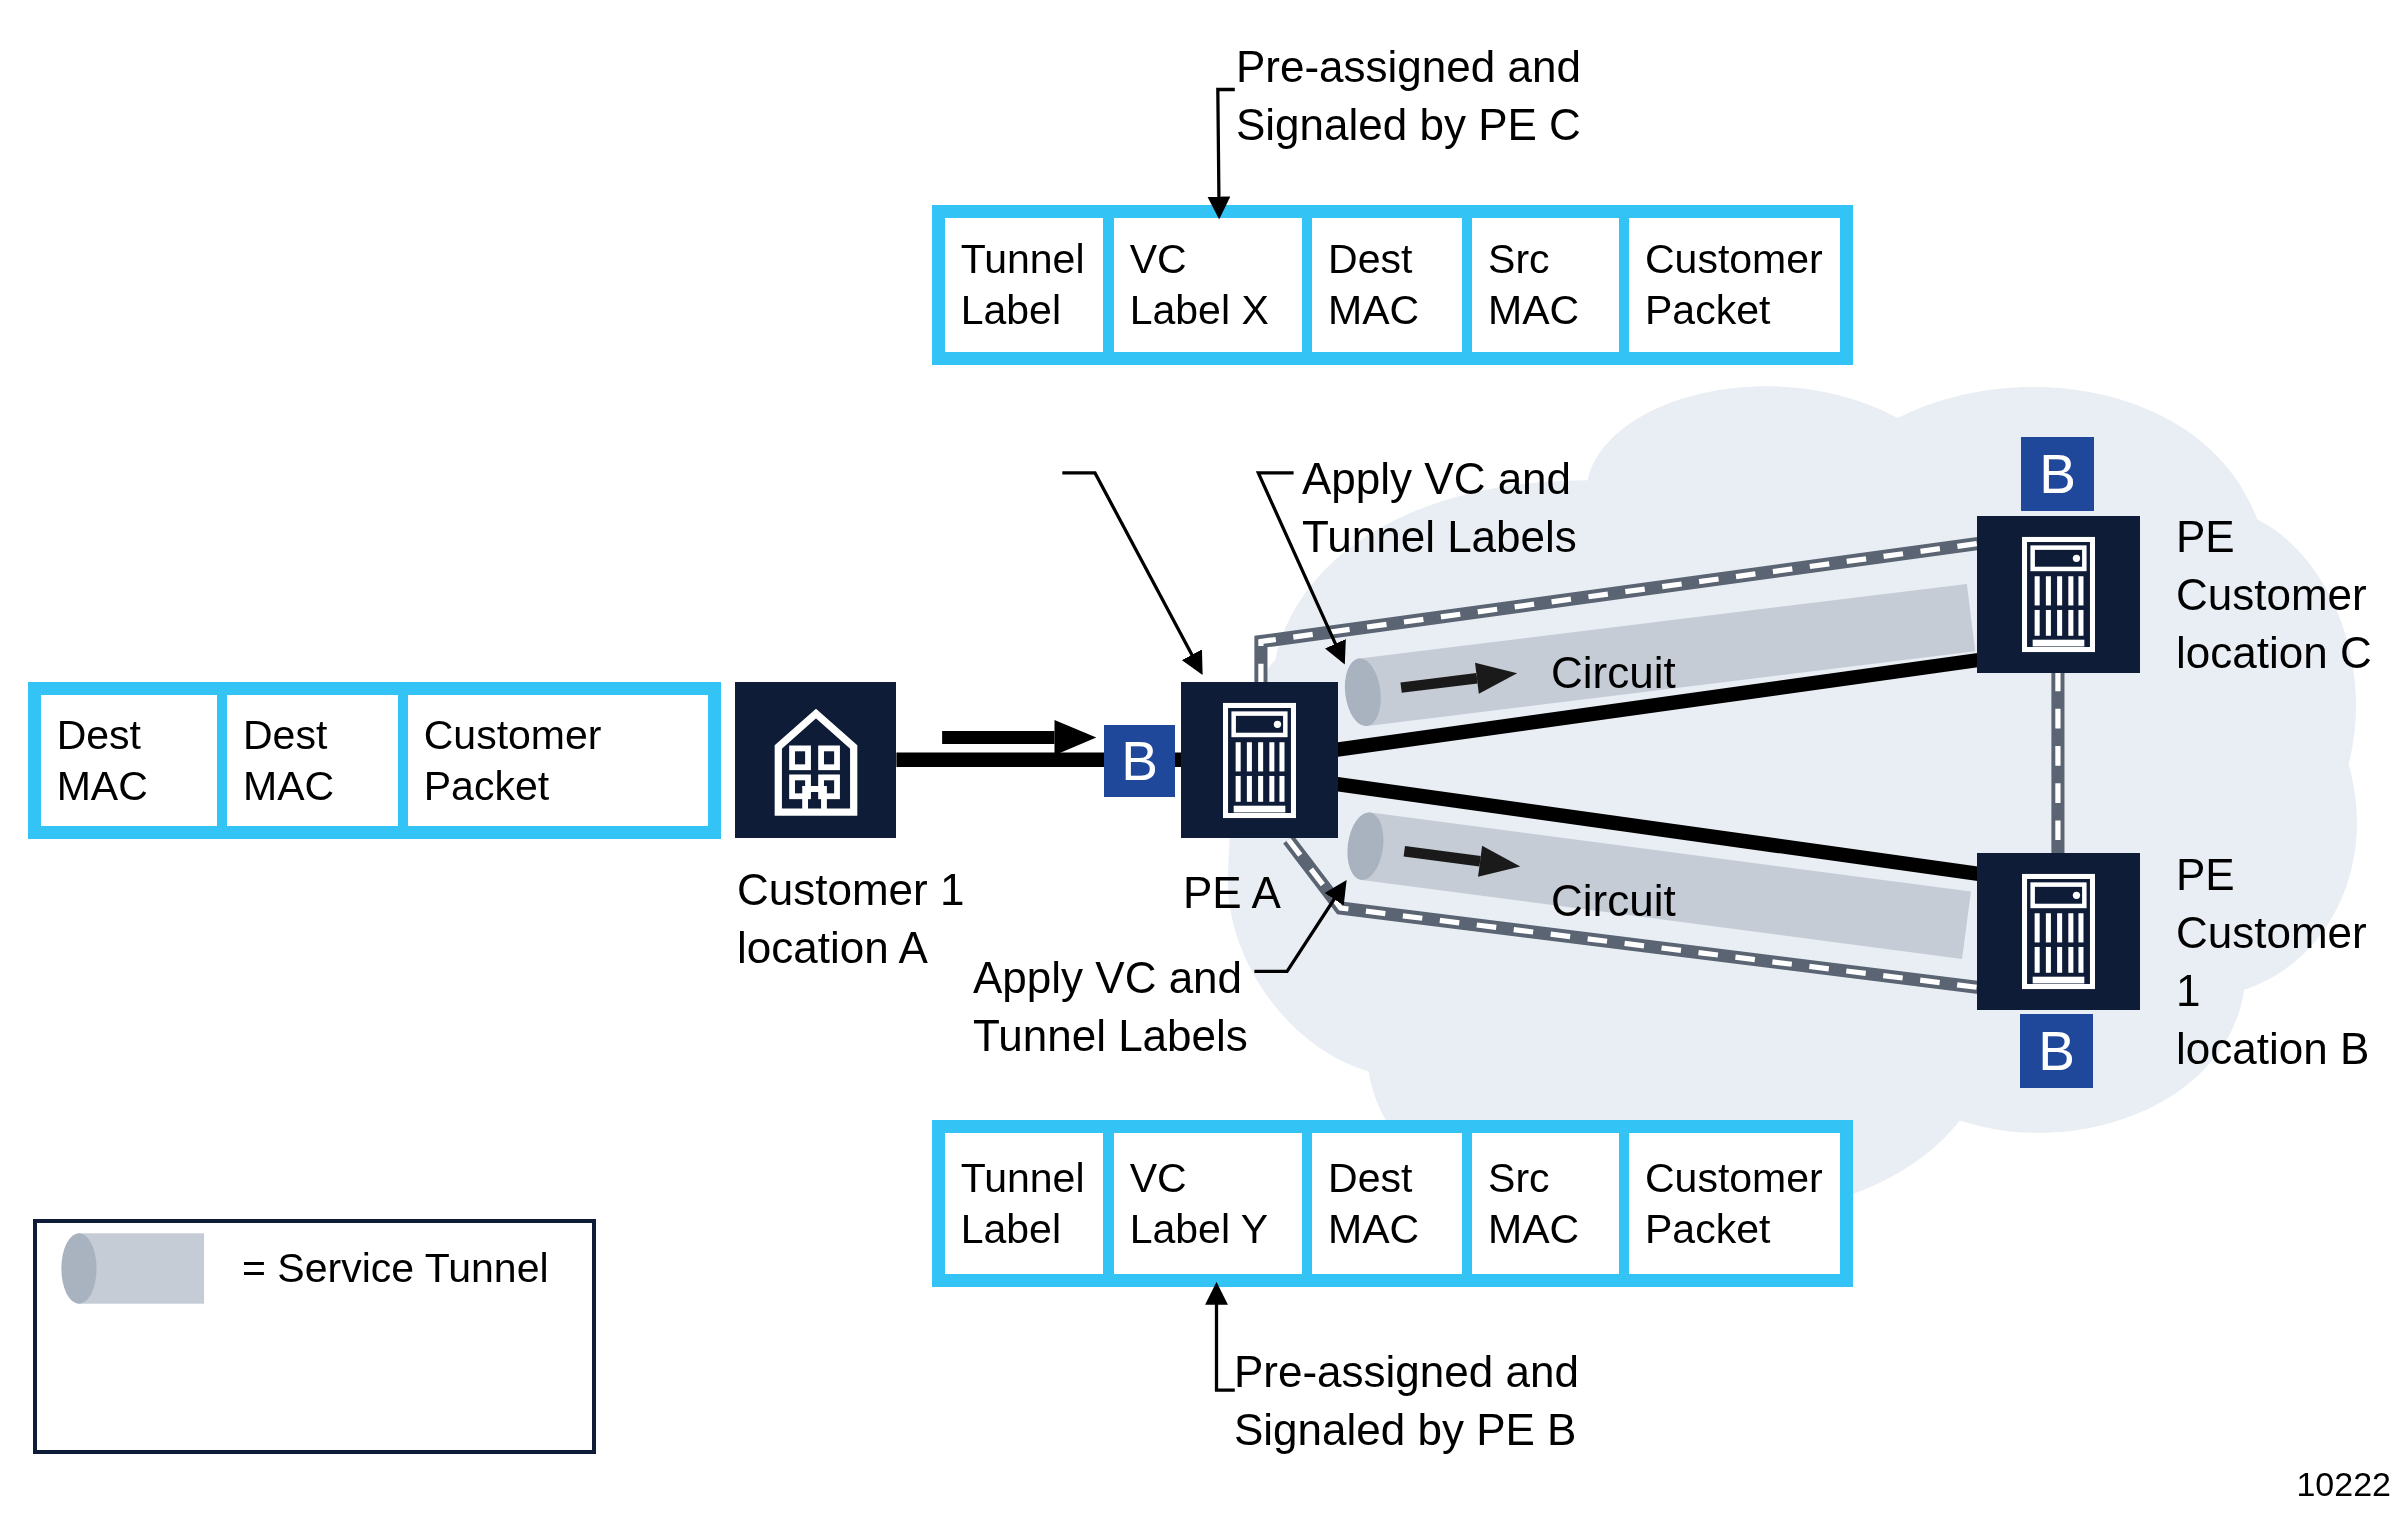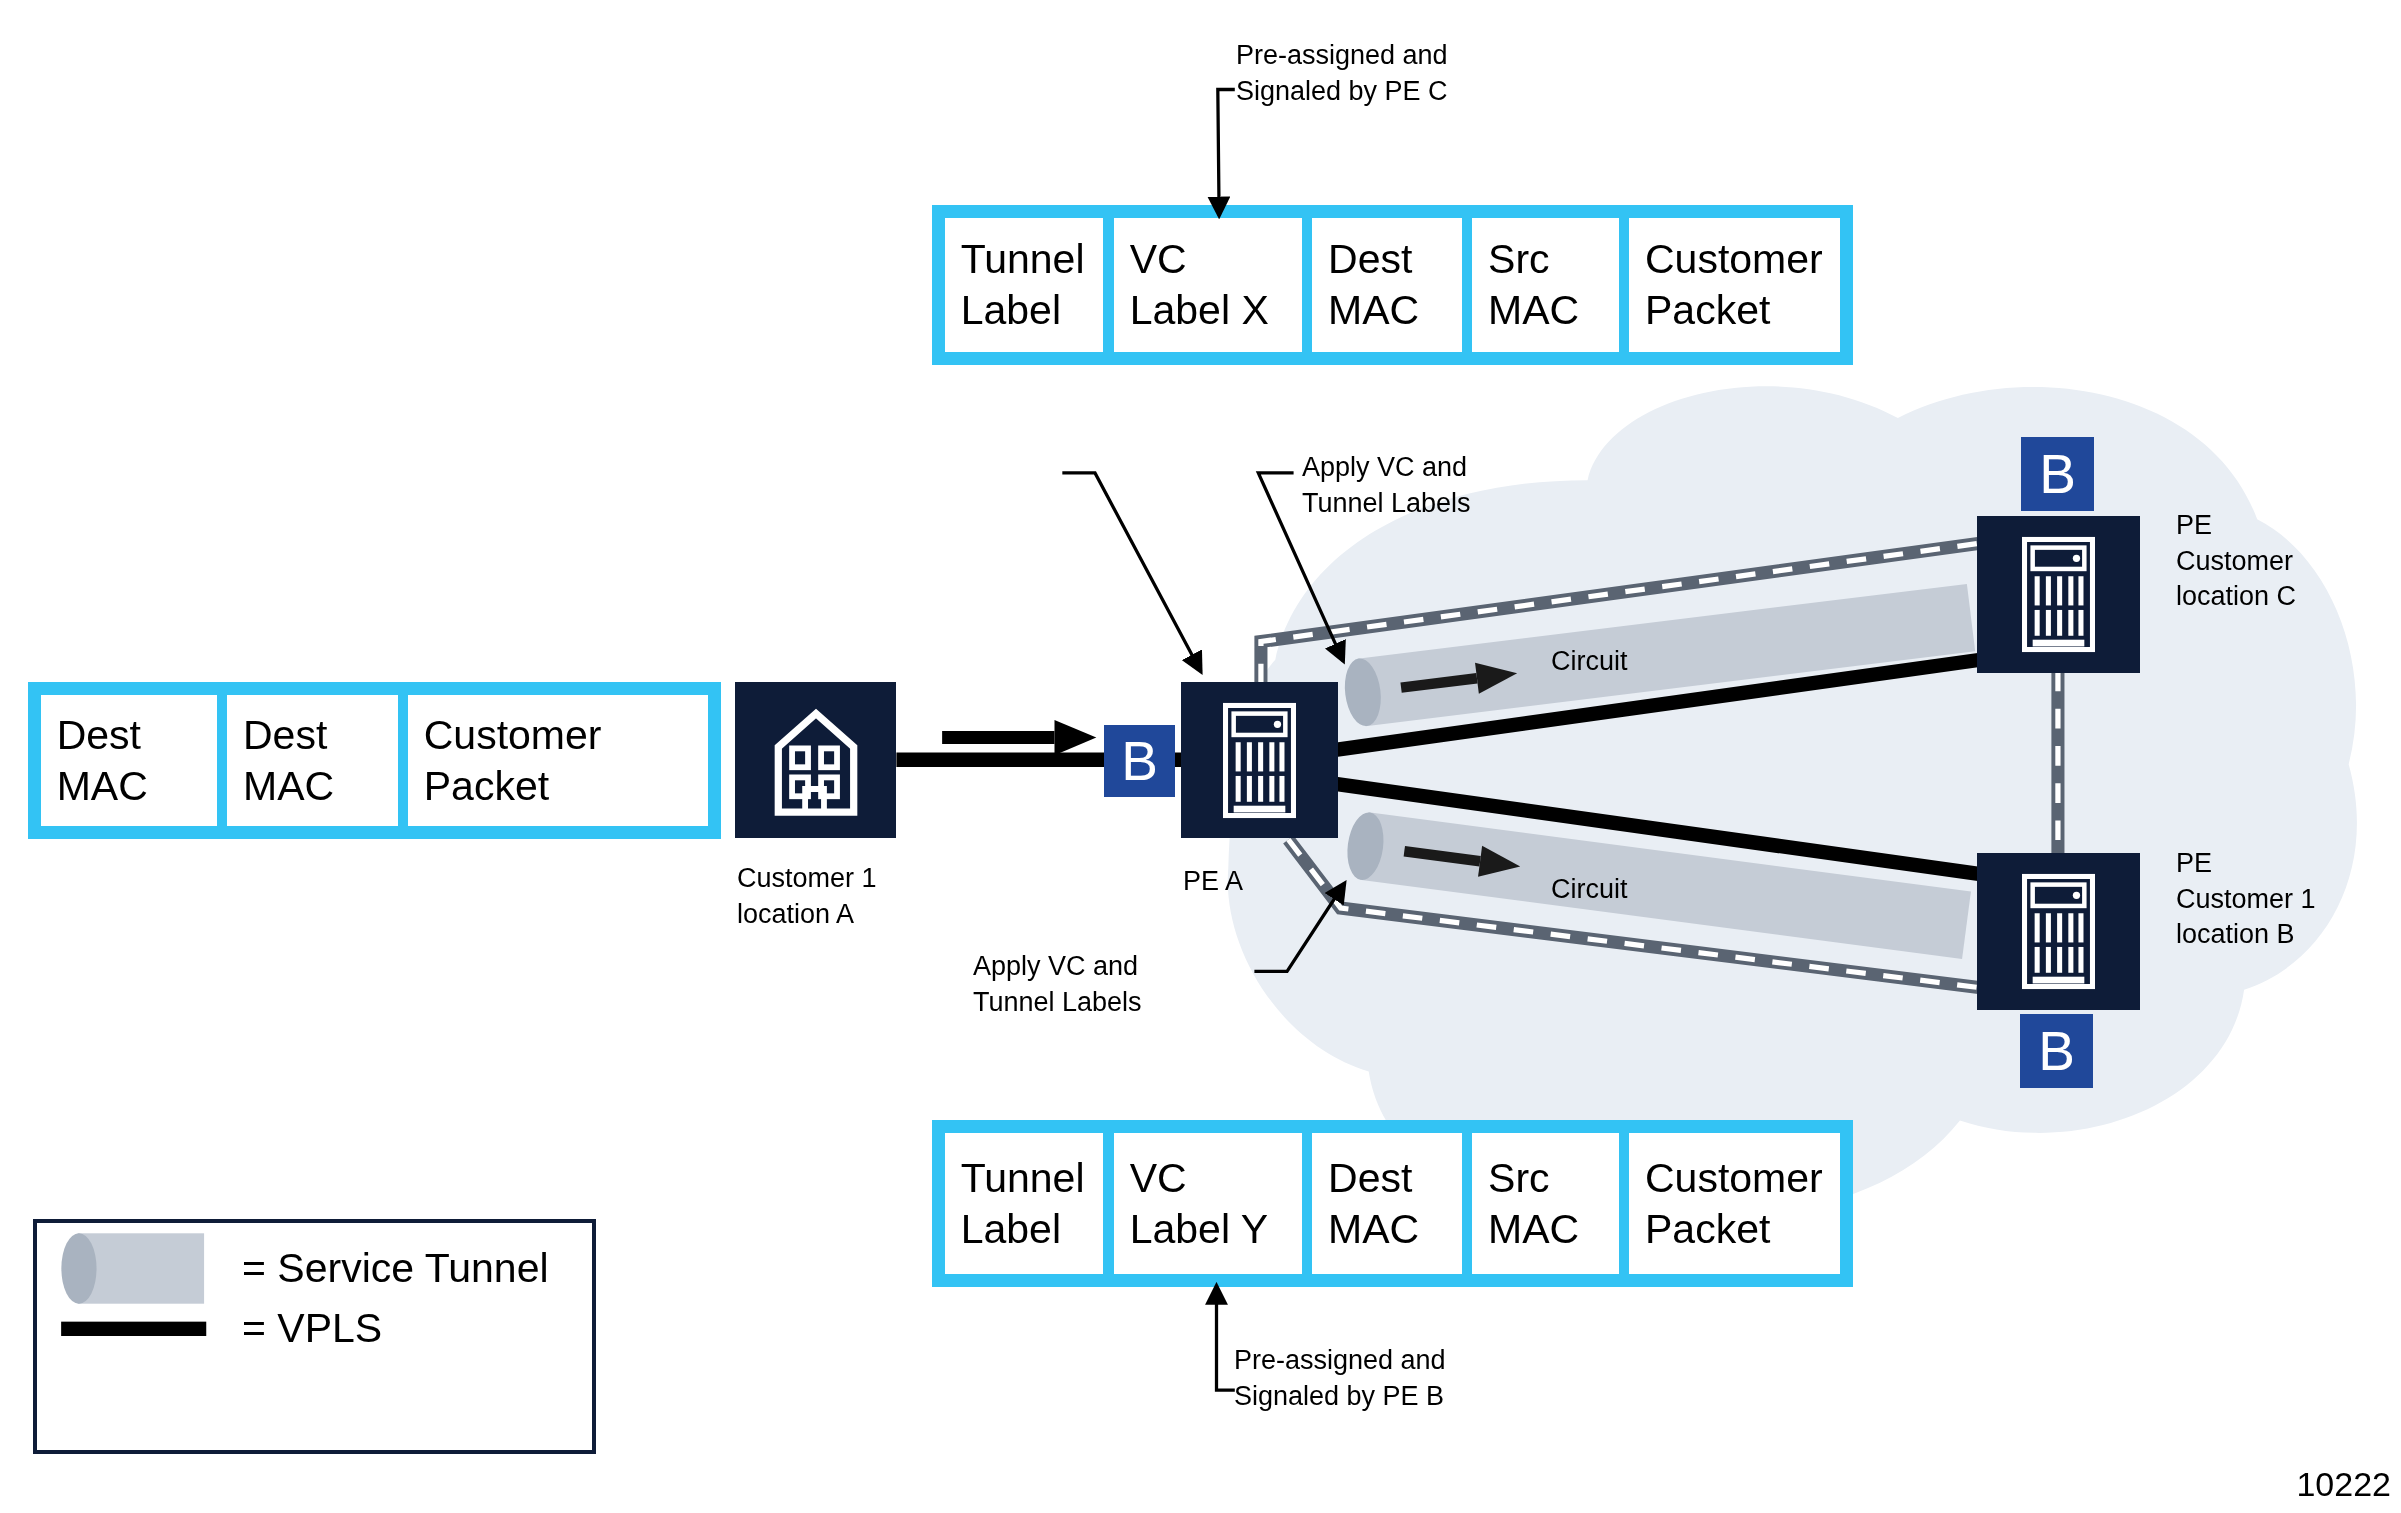--- a/index.html
+++ b/index.html
@@ -16,21 +16,21 @@
   .packet{position:absolute;display:flex;background:var(--cyan);padding:13px;gap:10.5px}
   .cell{background:#fff;display:flex;align-items:center;padding-left:15.7px;
         font-size:41px;line-height:1.24;white-space:pre-line;color:var(--ink)}
 
   
   .node{position:absolute;background:var(--navy);display:flex;align-items:center;justify-content:center}
   .badge{position:absolute;background:var(--badge-blue);color:#fff;font-size:55px;
          display:flex;align-items:center;justify-content:center}
 
   
-  .lbl{position:absolute;font-size:27px;line-height:1.32;white-space:pre-line;color:var(--ink)}
+  .lbl{position:absolute;font-size:44px;line-height:1.32;white-space:pre-line;color:var(--ink)}
   .fig-num{position:absolute;left:2218px;top:1465px;width:173px;text-align:right;font-size:34px}
 
   
   .legend{position:absolute;left:33px;top:1219px;width:563px;height:235px;background:#fff;
           border:4.6px solid var(--navy);display:flex;flex-direction:column;
           justify-content:flex-start;padding:9.1px 13px 9.1px 22px}
   .lrow{display:flex;align-items:center;gap:31px}
   .lsym{width:152px;flex:0 0 152px;display:flex;align-items:center}
   .ltext{font-size:41px;white-space:pre-line}
 
@@ -259,28 +259,20 @@
   <div class="legend">
     <div class="lrow">
       <span class="lsym">
         <svg width="152" height="73" viewBox="0 0 232 112">
           <rect class="tunnel" x="28" y="2" width="194" height="108"></rect>
           <ellipse class="tunnel-cap" cx="30" cy="56" rx="27" ry="54"></ellipse>
         </svg>
       </span>
       <span class="ltext">= Service Tunnel</span>
     </div>
-    <div class="lrow">
-      <span class="lsym">
-        <svg width="152" height="15.7" viewBox="0 0 232 24">
-            <rect x="3" y="1" width="222" height="22" fill="#000"></rect>
-          </svg>
-      </span>
-      <span class="ltext">= VPLS</span>
-    </div>
   </div>
 
   <div class="fig-num">10222</div>
 
   <svg class="layer top" viewBox="0 0 3675 2316">
     <defs>
       <marker id="ah2" viewBox="0 0 12 12" refX="10" refY="6" markerWidth="7" markerHeight="7" orient="auto-start-reverse" markerUnits="strokeWidth">
         <path d="M0 0 L12 6 L0 12 Z" fill="#000"></path>
       </marker>
     </defs>

